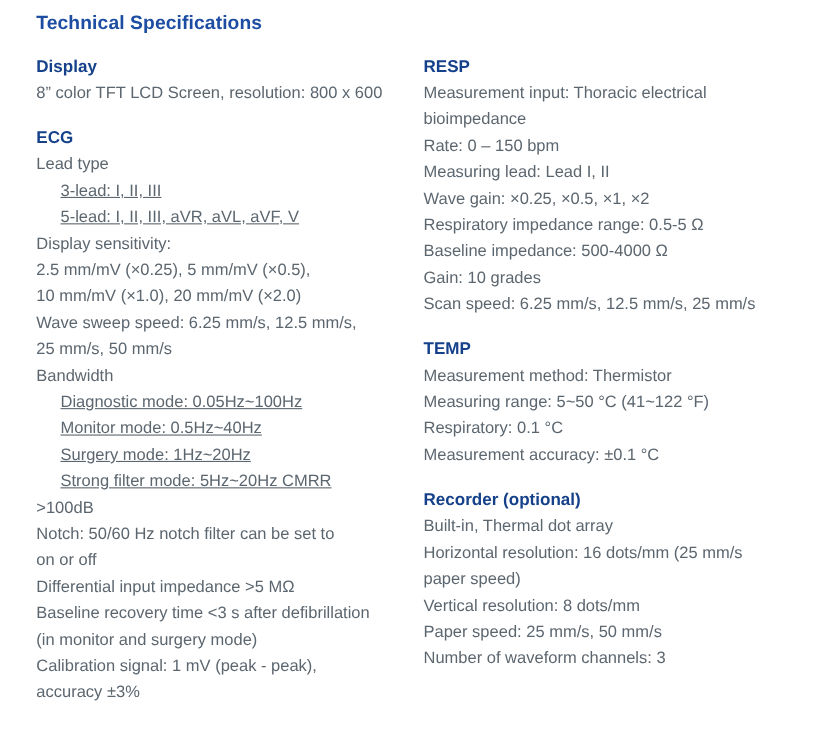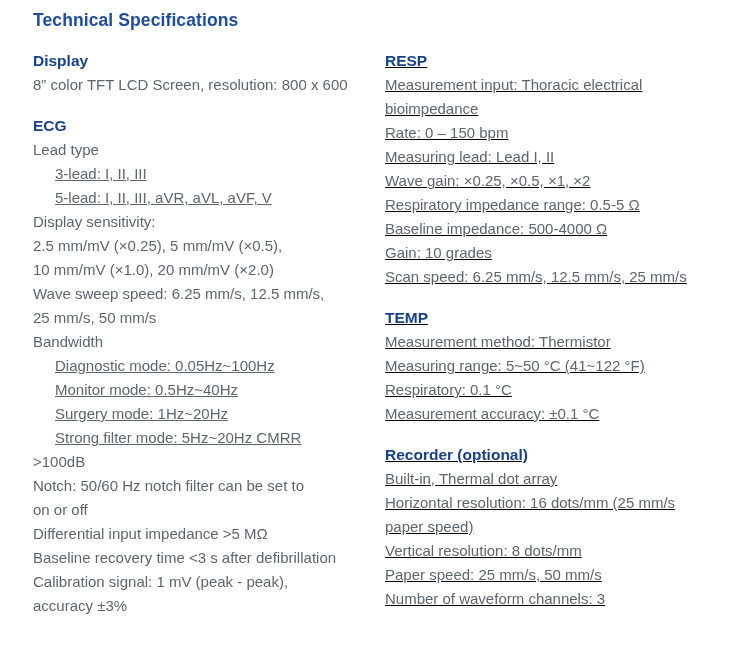--- a/index.html
+++ b/index.html
@@ -23,21 +23,21 @@
     color: #1d4da2;
     letter-spacing: 0.1px;
     margin-bottom: 16px;
     line-height: 24px;
   }
   .columns {
     display: flex;
     align-items: flex-start;
   }
   .col-left  { width: 352px; flex: 0 0 352px; }
-  .col-right { flex: 1; text-decoration: underline; }
+  .col-right { flex: 1; }
   .section { margin-bottom: 16px; }
   .section-heading {
     font-size: 15.5px;
     font-weight: 700;
     color: #15408a;
     line-height: 25px;
     white-space: nowrap;
   }
   .spec-line {
     font-size: 15px;
@@ -77,20 +77,21 @@
         <div class="spec-line">Bandwidth</div>
         <div class="spec-line indent">Diagnostic mode: 0.05Hz~100Hz</div>
         <div class="spec-line indent">Monitor mode: 0.5Hz~40Hz</div>
         <div class="spec-line indent">Surgery mode: 1Hz~20Hz</div>
         <div class="spec-line indent">Strong filter mode: 5Hz~20Hz CMRR</div>
         <div class="spec-line">&gt;100dB</div>
         <div class="spec-line">Notch: 50/60 Hz notch filter can be set to</div>
         <div class="spec-line">on or off</div>
         <div class="spec-line">Differential input impedance &gt;5 MΩ</div>
         <div class="spec-line">Baseline recovery time &lt;3 s after defibrillation</div>
+        <div class="spec-line">(in monitor and surgery mode)</div>
         <div class="spec-line">Calibration signal: 1 mV (peak - peak),</div>
         <div class="spec-line">accuracy ±3%</div>
       </div>
 
     </div>
 
     <div class="col-right">
 
       <div class="section">
         <h2 class="section-heading">RESP</h2>

